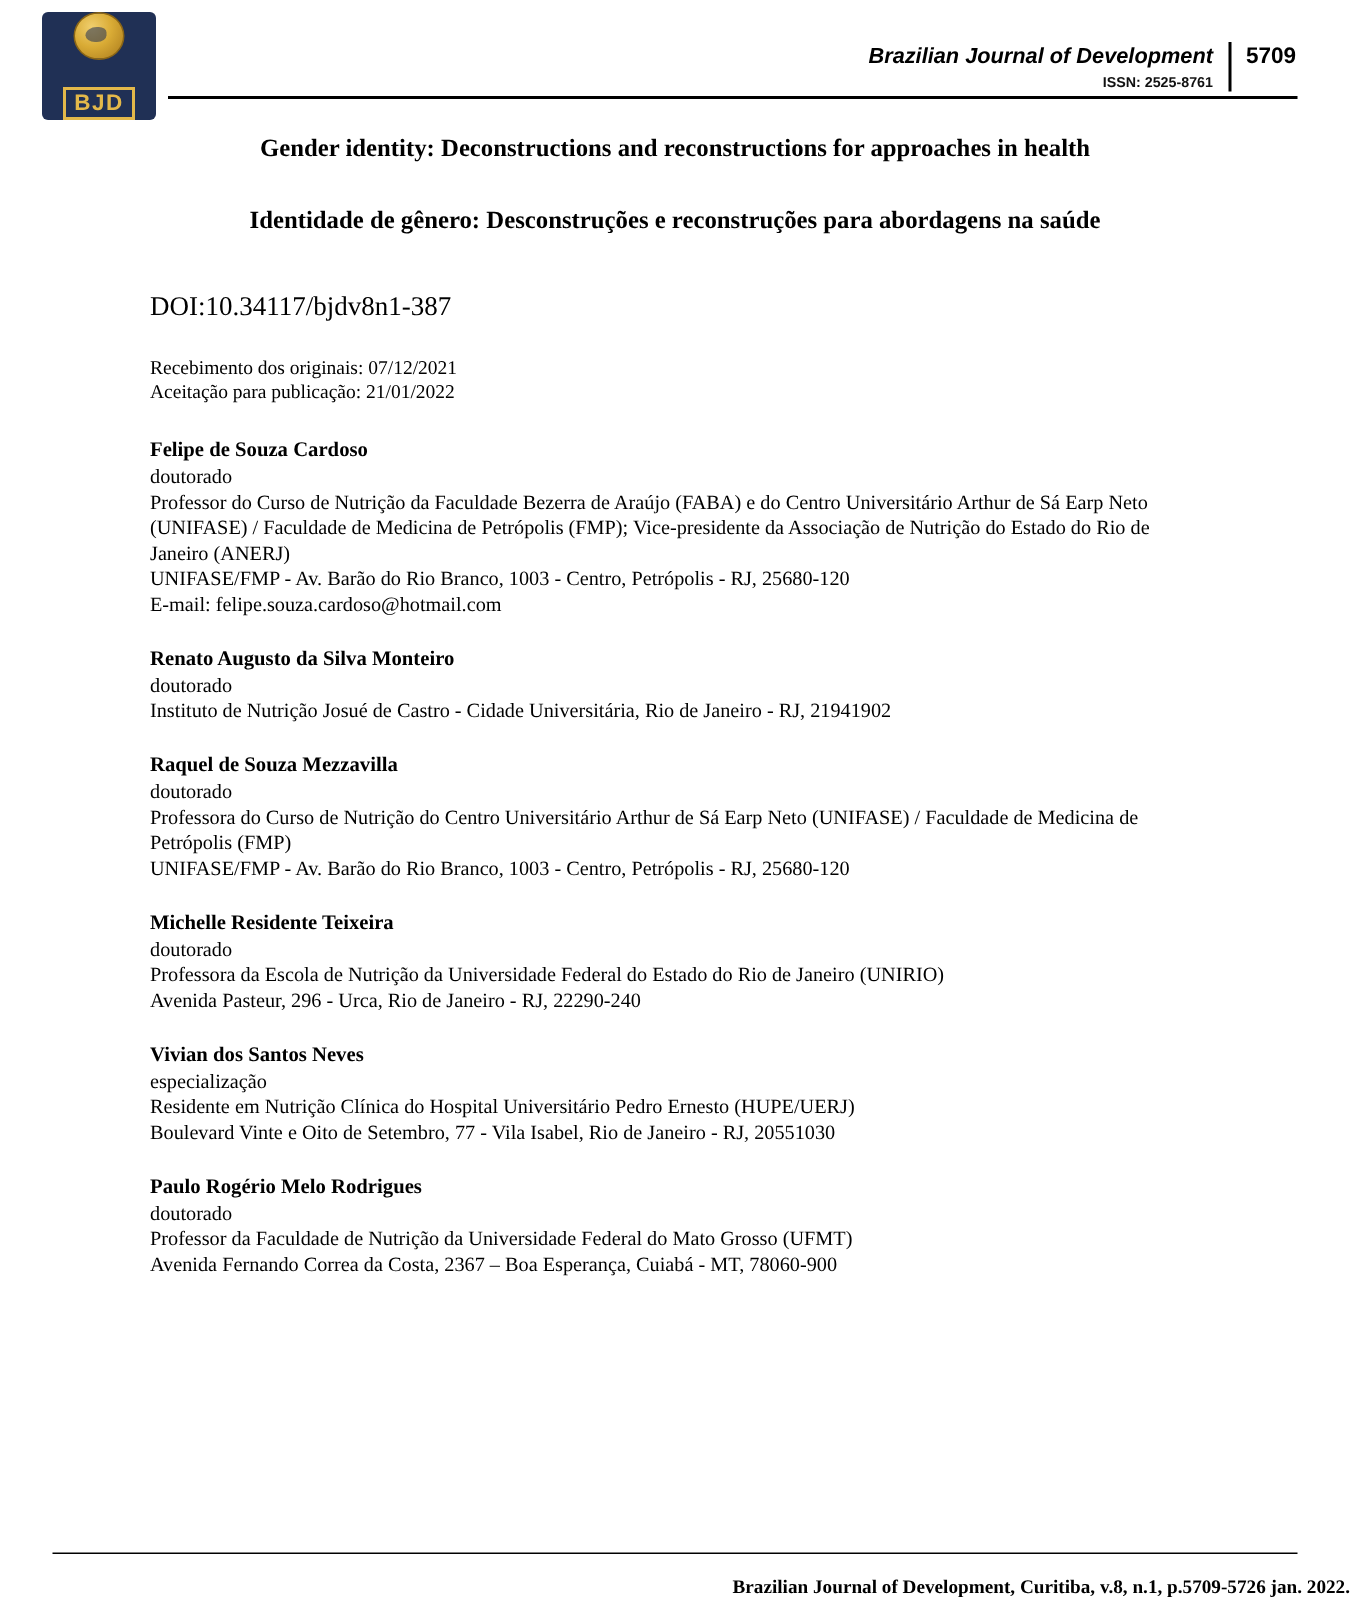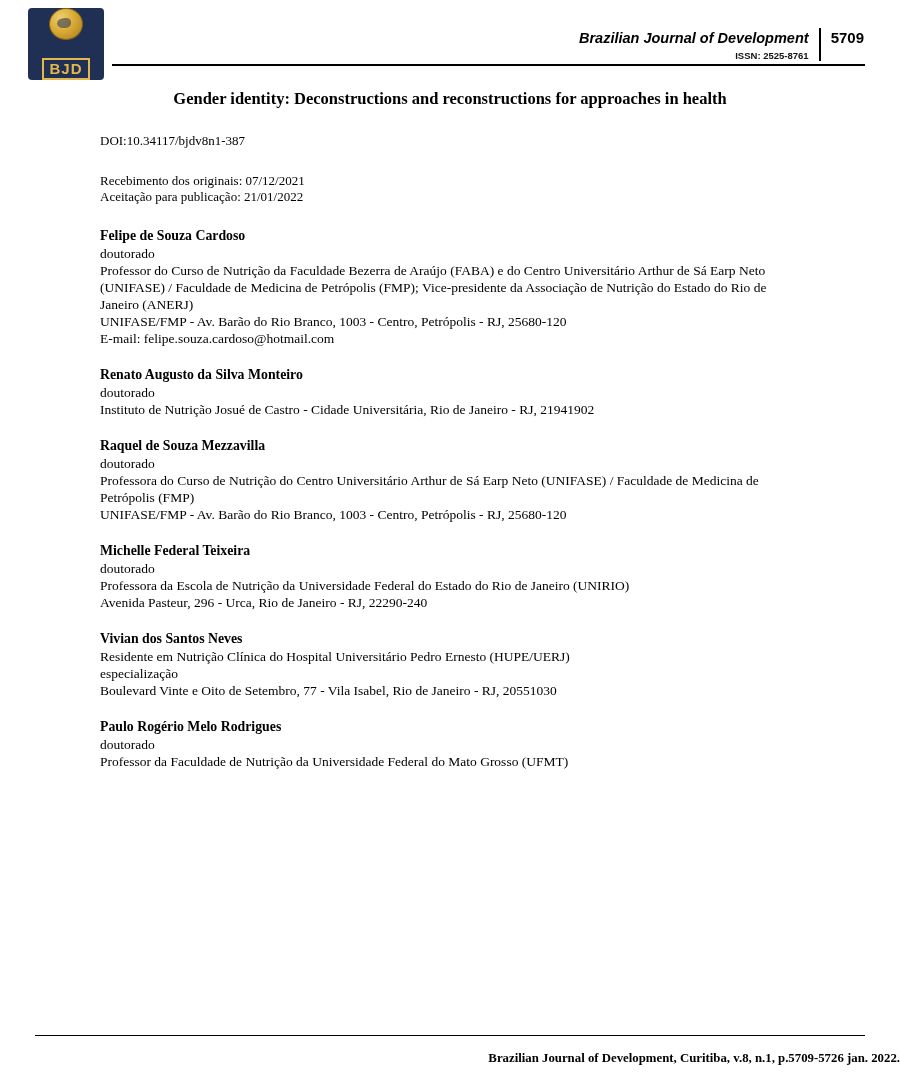--- a/index.html
+++ b/index.html
@@ -116,21 +116,21 @@
     margin: 4px auto 0 auto;
   }
   .title-pt {
     font-size: 16.5px;
     font-weight: bold;
     text-align: center;
     line-height: 22px;
     max-width: 600px;
     margin: 26px auto 0 auto;
   }
-  .doi { margin-top: 22px; font-size: 13px; }
+  .doi { margin-top: 38px; font-size: 18px; }
   .dates { margin-top: 24px; font-size: 13px; line-height: 16px; }
   .authors { margin-top: 22px; }
   .author { text-align: left; margin-bottom: 19px; }
   .author-name { font-weight: bold; font-size: 13.8px; line-height: 18px; }
   .author-line { font-size: 13.5px; line-height: 17px; }
 
   
   .footer-rule {
     position: absolute;
     left: 35px;
@@ -164,20 +164,21 @@
         <div class="issn">ISSN: 2525-8761</div>
       </div>
       <div class="hr-divider"></div>
       <div class="page-num">5709</div>
     </div>
     <div class="header-rule"></div>
   </div>
 
   <main class="content">
     <h1 class="title-en">Gender identity: Deconstructions and reconstructions for approaches in health</h1>
+    <h2 class="title-pt">Identidade de gênero: Desconstruções e reconstruções para abordagens na saúde</h2>
 
     <div class="doi">DOI:10.34117/bjdv8n1-387</div>
 
     <div class="dates">
       <div>Recebimento dos originais: 07/12/2021</div>
       <div>Aceitação para publicação: 21/01/2022</div>
     </div>
 
     <div class="authors">
 
@@ -196,37 +197,38 @@
       </div>
 
       <div class="author">
         <div class="author-name">Raquel de Souza Mezzavilla</div>
         <div class="author-line">doutorado</div>
         <div class="author-line">Professora do Curso de Nutrição do Centro Universitário Arthur de Sá Earp Neto (UNIFASE) / Faculdade de Medicina de Petrópolis (FMP)</div>
         <div class="author-line">UNIFASE/FMP - Av. Barão do Rio Branco, 1003 - Centro, Petrópolis - RJ, 25680-120</div>
       </div>
 
       <div class="author">
-        <div class="author-name">Michelle Federal Teixeira</div>
+        <div class="author-name">Michelle Residente Teixeira</div>
         <div class="author-line">doutorado</div>
         <div class="author-line">Professora da Escola de Nutrição da Universidade Federal do Estado do Rio de Janeiro (UNIRIO)</div>
         <div class="author-line">Avenida Pasteur, 296 - Urca, Rio de Janeiro - RJ, 22290-240</div>
       </div>
 
       <div class="author">
         <div class="author-name">Vivian dos Santos Neves</div>
+        <div class="author-line">especialização</div>
         <div class="author-line">Residente em Nutrição Clínica do Hospital Universitário Pedro Ernesto (HUPE/UERJ)</div>
-        <div class="author-line">especialização</div>
         <div class="author-line">Boulevard Vinte e Oito de Setembro, 77 - Vila Isabel, Rio de Janeiro - RJ, 20551030</div>
       </div>
 
       <div class="author">
         <div class="author-name">Paulo Rogério Melo Rodrigues</div>
         <div class="author-line">doutorado</div>
         <div class="author-line">Professor da Faculdade de Nutrição da Universidade Federal do Mato Grosso (UFMT)</div>
+        <div class="author-line">Avenida Fernando Correa da Costa, 2367 – Boa Esperança, Cuiabá - MT, 78060-900</div>
       </div>
 
     </div>
   </main>
 
   <div class="footer-rule"></div>
   <div class="footer-text">Brazilian Journal of Development, Curitiba, v.8, n.1, p.5709-5726 jan. 2022.</div>
 
 </div>
 

